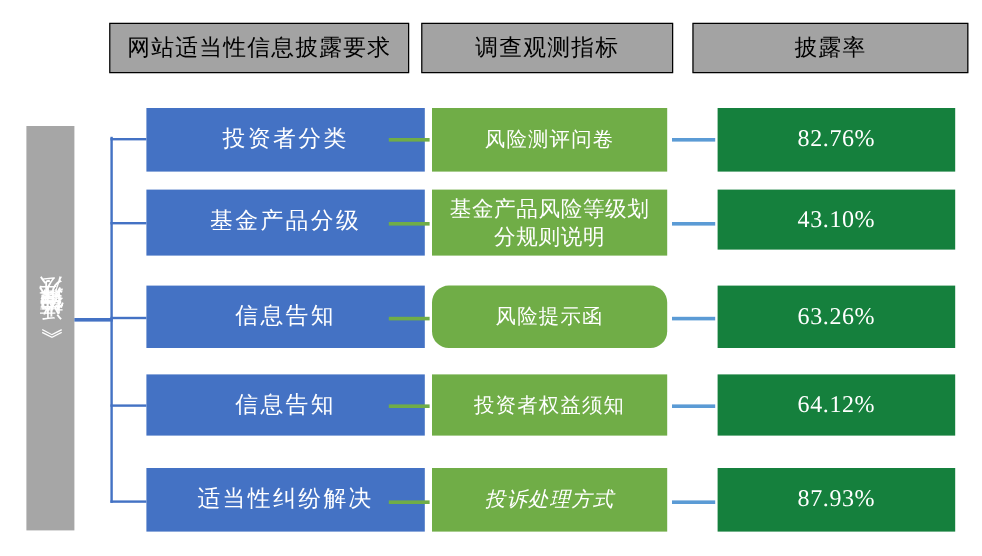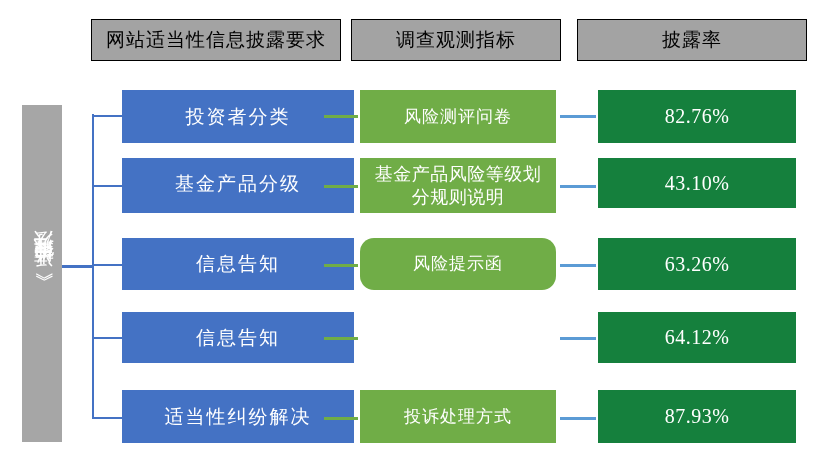--- a/index.html
+++ b/index.html
@@ -138,30 +138,33 @@
   </div>
   <div class="link link-blue" style="top:264px;"></div>
   <div class="cell c-rate" style="top:238px;height:52px;">
     <span>63.26%</span>
   </div>
 
   <div class="cell c-blue" style="top:312px;height:51px;">
     <span>信息告知</span>
   </div>
   <div class="link link-green" style="top:337px;"></div>
+  <div class="cell c-green" style="top:312px;height:51px;">
+    <span>投资者权益须知</span>
+  </div>
   <div class="link link-blue" style="top:337px;"></div>
   <div class="cell c-rate" style="top:312px;height:51px;">
     <span>64.12%</span>
   </div>
 
   <div class="cell c-blue" style="top:390px;height:53px;">
     <span>适当性纠纷解决</span>
   </div>
   <div class="link link-green" style="top:417px;"></div>
-  <div class="cell c-green" style="top:390px;height:53px;">
+  <div class="cell c-green" style="top:390px;height:53px;font-style:italic;">
     <span>投诉处理方式</span>
   </div>
   <div class="link link-blue" style="top:417px;"></div>
   <div class="cell c-rate" style="top:390px;height:53px;text-align:center;">
     <span>87.93%</span>
   </div>
 
 </div>
 
 </body></html>

